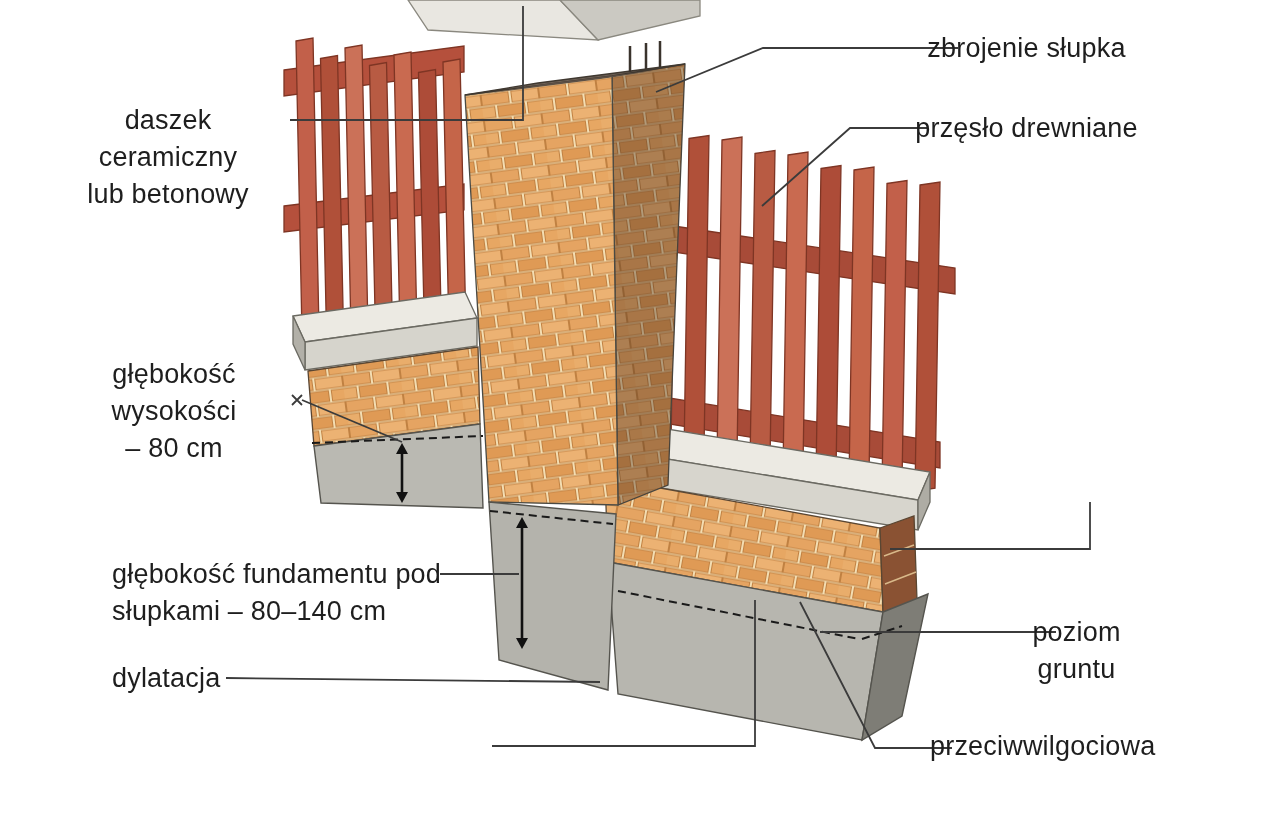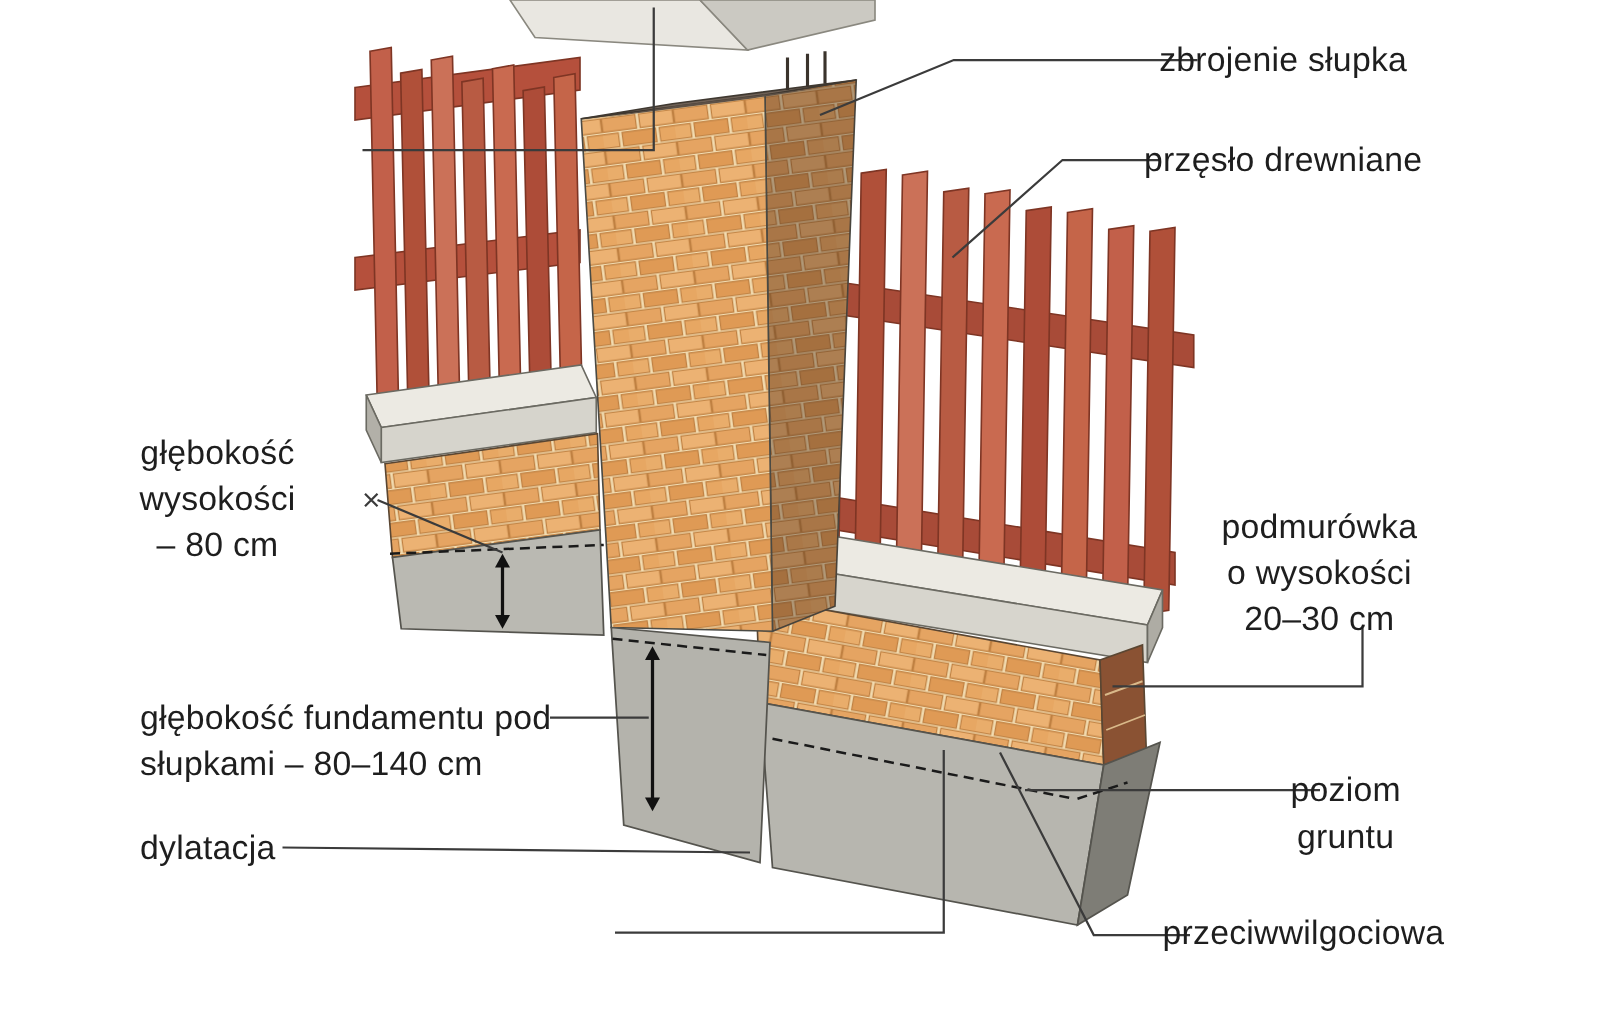--- a/index.html
+++ b/index.html
@@ -140,42 +140,42 @@
   </svg>
 
   <div class="label r" style="left:900px;top:30px;width:253px">
     <div>zbrojenie słupka</div>
   </div>
 
   <div class="label r" style="left:900px;top:110px;width:253px">
     <div>przęsło drewniane</div>
   </div>
 
+  <div class="label r" style="left:58px;top:102px;width:220px">
+    <div>daszek</div>
+    <div>ceramiczny</div>
+    <div>lub betonowy</div>
+  </div>
 
-  <div class="label r" style="left:58px;top:344px;width:232px">
+  <div class="label r" style="left:58px;top:356px;width:232px">
     <div>głębokość</div>
     <div>wysokości</div>
     <div>– 80 cm</div>
   </div>
 
   <div class="label" style="left:112px;top:556px;width:360px">
     <div>głębokość fundamentu pod</div>
     <div>słupkami – 80–140 cm</div>
   </div>
 
   <div class="label" style="left:112px;top:660px;width:200px">
     <div>dylatacja</div>
   </div>
 
 
-  <div class="label r" style="left:958px;top:403px;width:195px">
-    <div>podmurówka</div>
-    <div>o wysokości</div>
-    <div>20–30 cm</div>
-  </div>
 
   <div class="label r" style="left:1000px;top:614px;width:153px">
     <div>poziom</div>
     <div>gruntu</div>
   </div>
 
   <div class="label r" style="left:930px;top:728px;width:225px">
     <div>przeciwwilgociowa</div>
   </div>
 

